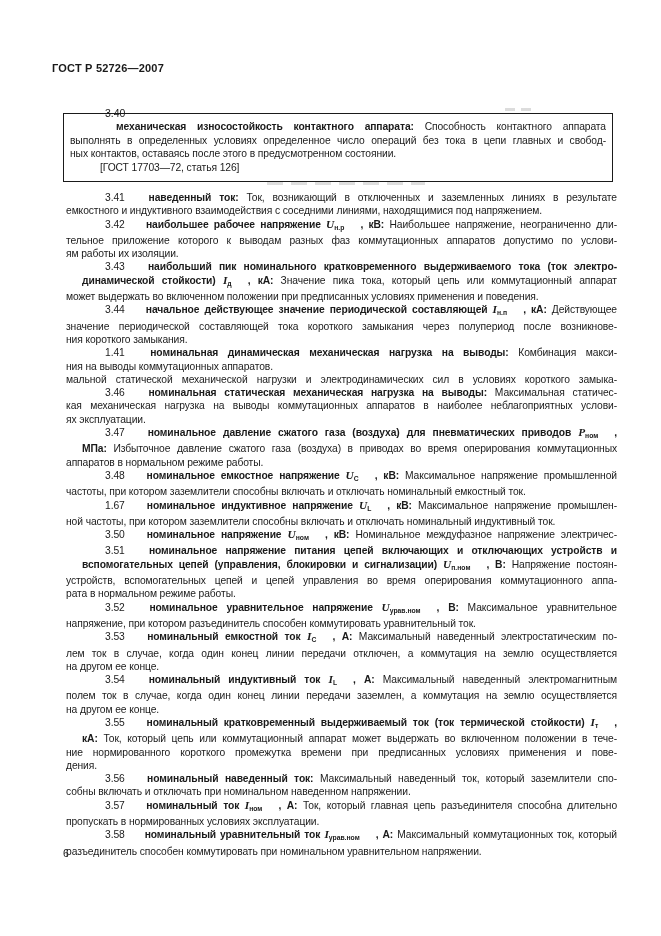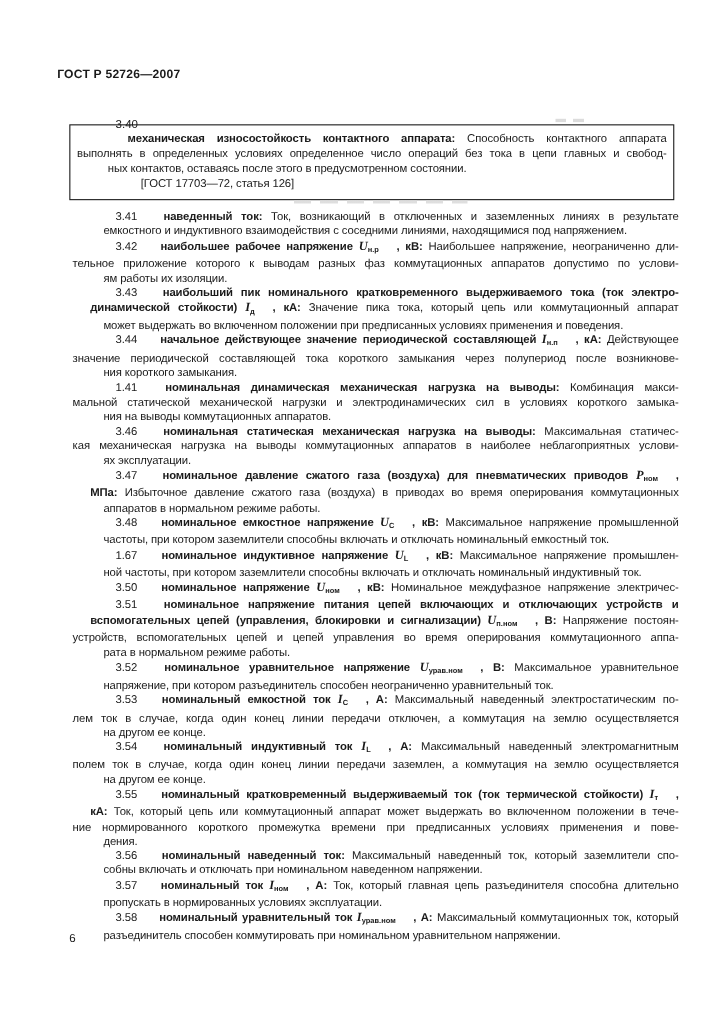--- a/index.html
+++ b/index.html
@@ -14,21 +14,21 @@
   }
   .header  { position: absolute; left: 52px; top: 62px; font-size: 11px; font-weight: bold; letter-spacing: .2px; }
   .secnum  { position: absolute; left: 105px; top: 91px; font-size: 10.5px; margin-top: 16px; }
   .defbox  { position: absolute; left: 63px; top: 113px; width: 550px; border: 1.5px solid #1a1a1a; padding: 6px 6px 7px 6px; }
   .bodytext{ position: absolute; left: 66px; top: 191px; width: 551px; }
   .tline {
     font-size: 10.3px; line-height: 13.3px; letter-spacing: -0.1px;
     text-align: justify; text-align-last: justify;
   }
   .defbox .tline { line-height: 13.5px; }
-  .tline.last  { text-align-last: left; margin-left: 28px; }
+  .tline.last  { text-align-last: left; }
   .tline.first { text-indent: 39px; }
   .defbox .tline.first { text-indent: 30px; }
   .seg-b { font-weight: bold; padding-left: 16px; }
   .seg-y { font-family: "Liberation Serif", serif; font-style: italic; font-weight: bold; font-size: 11.3px; letter-spacing: 0; }
   .seg-u { font-size: 6.8px; font-weight: bold; vertical-align: -2px; letter-spacing: 0; }
   .pagenum { position: absolute; left: 63px; top: 847px; font-size: 10.5px; }
   .artifact { position: absolute; height: 3px; opacity: .85; }
   .a1 { left: 505px; top: 108px; width: 32px;
         background: repeating-linear-gradient(90deg, #d6d6d6 0 10px, transparent 10px 16px); }
   .a2 { left: 267px; top: 182px; width: 158px;
@@ -57,39 +57,39 @@
     <div class="tline first"><span class="seg-r">3.42 </span><span class="seg-b">наибольшее рабочее напряжение </span><span class="seg-y">U</span><span class="seg-u">н.р</span><span class="seg-b">, кВ: </span><span class="seg-r">Наибольшее напряжение, неограниченно дли-</span></div>
     <div class="tline"><span class="seg-r">тельное приложение которого к выводам разных фаз коммутационных аппаратов допустимо по услови-</span></div>
     <div class="tline last"><span class="seg-r">ям работы их изоляции.</span></div>
     <div class="tline first"><span class="seg-r">3.43 </span><span class="seg-b">наибольший пик номинального кратковременного выдерживаемого тока (ток электро-</span></div>
     <div class="tline"><span class="seg-b">динамической стойкости) </span><span class="seg-y">I</span><span class="seg-u">д</span><span class="seg-b">, кА: </span><span class="seg-r">Значение пика тока, который цепь или коммутационный аппарат</span></div>
     <div class="tline last"><span class="seg-r">может выдержать во включенном положении при предписанных условиях применения и поведения.</span></div>
     <div class="tline first"><span class="seg-r">3.44 </span><span class="seg-b">начальное действующее значение периодической составляющей </span><span class="seg-y">I</span><span class="seg-u">н.п</span><span class="seg-b">, кА: </span><span class="seg-r">Действующее</span></div>
     <div class="tline"><span class="seg-r">значение периодической составляющей тока короткого замыкания через полупериод после возникнове-</span></div>
     <div class="tline last"><span class="seg-r">ния короткого замыкания.</span></div>
     <div class="tline first"><span class="seg-r">1.41 </span><span class="seg-b">номинальная динамическая механическая нагрузка на выводы: </span><span class="seg-r">Комбинация макси-</span></div>
+    <div class="tline last"><span class="seg-r">ния на выводы коммутационных аппаратов.</span></div>
     <div class="tline"><span class="seg-r">мальной статической механической нагрузки и электродинамических сил в условиях короткого замыка-</span></div>
-    <div class="tline last"><span class="seg-r">ния на выводы коммутационных аппаратов.</span></div>
     <div class="tline first"><span class="seg-r">3.46 </span><span class="seg-b">номинальная статическая механическая нагрузка на выводы: </span><span class="seg-r">Максимальная статичес-</span></div>
     <div class="tline"><span class="seg-r">кая механическая нагрузка на выводы коммутационных аппаратов в наиболее неблагоприятных услови-</span></div>
     <div class="tline last"><span class="seg-r">ях эксплуатации.</span></div>
     <div class="tline first"><span class="seg-r">3.47 </span><span class="seg-b">номинальное давление сжатого газа (воздуха) для пневматических приводов </span><span class="seg-y">P</span><span class="seg-u">ном</span><span class="seg-b">,</span></div>
     <div class="tline"><span class="seg-b">МПа: </span><span class="seg-r">Избыточное давление сжатого газа (воздуха) в приводах во время оперирования коммутационных</span></div>
     <div class="tline last"><span class="seg-r">аппаратов в нормальном режиме работы.</span></div>
     <div class="tline first"><span class="seg-r">3.48 </span><span class="seg-b">номинальное емкостное напряжение </span><span class="seg-y">U</span><span class="seg-u">C</span><span class="seg-b">, кВ: </span><span class="seg-r">Максимальное напряжение промышленной</span></div>
     <div class="tline last"><span class="seg-r">частоты, при котором заземлители способны включать и отключать номинальный емкостный ток.</span></div>
     <div class="tline first"><span class="seg-r">1.67 </span><span class="seg-b">номинальное индуктивное напряжение </span><span class="seg-y">U</span><span class="seg-u">L</span><span class="seg-b">, кВ: </span><span class="seg-r">Максимальное напряжение промышлен-</span></div>
     <div class="tline last"><span class="seg-r">ной частоты, при котором заземлители способны включать и отключать номинальный индуктивный ток.</span></div>
     <div class="tline first"><span class="seg-r">3.50 </span><span class="seg-b">номинальное напряжение </span><span class="seg-y">U</span><span class="seg-u">ном</span><span class="seg-b">, кВ: </span><span class="seg-r">Номинальное междуфазное напряжение электричес-</span></div>
     <div class="tline first"><span class="seg-r">3.51 </span><span class="seg-b">номинальное напряжение питания цепей включающих и отключающих устройств и</span></div>
     <div class="tline"><span class="seg-b">вспомогательных цепей (управления, блокировки и сигнализации) </span><span class="seg-y">U</span><span class="seg-u">п.ном</span><span class="seg-b">, В: </span><span class="seg-r">Напряжение постоян-</span></div>
     <div class="tline"><span class="seg-r">устройств, вспомогательных цепей и цепей управления во время оперирования коммутационного аппа-</span></div>
     <div class="tline last"><span class="seg-r">рата в нормальном режиме работы.</span></div>
     <div class="tline first"><span class="seg-r">3.52 </span><span class="seg-b">номинальное уравнительное напряжение </span><span class="seg-y">U</span><span class="seg-u">урав.ном</span><span class="seg-b">, В: </span><span class="seg-r">Максимальное уравнительное</span></div>
-    <div class="tline last"><span class="seg-r">напряжение, при котором разъединитель способен неограниченно уравнительный ток.</span></div>
+    <div class="tline last"><span class="seg-r">напряжение, при котором разъединитель способен коммутировать уравнительный ток.</span></div>
     <div class="tline first"><span class="seg-r">3.53 </span><span class="seg-b">номинальный емкостной ток </span><span class="seg-y">I</span><span class="seg-u">C</span><span class="seg-b">, А: </span><span class="seg-r">Максимальный наведенный электростатическим по-</span></div>
     <div class="tline"><span class="seg-r">лем ток в случае, когда один конец линии передачи отключен, а коммутация на землю осуществляется</span></div>
     <div class="tline last"><span class="seg-r">на другом ее конце.</span></div>
     <div class="tline first"><span class="seg-r">3.54 </span><span class="seg-b">номинальный индуктивный ток </span><span class="seg-y">I</span><span class="seg-u">L</span><span class="seg-b">, А: </span><span class="seg-r">Максимальный наведенный электромагнитным</span></div>
     <div class="tline"><span class="seg-r">полем ток в случае, когда один конец линии передачи заземлен, а коммутация на землю осуществляется</span></div>
     <div class="tline last"><span class="seg-r">на другом ее конце.</span></div>
     <div class="tline first"><span class="seg-r">3.55 </span><span class="seg-b">номинальный кратковременный выдерживаемый ток (ток термической стойкости) </span><span class="seg-y">I</span><span class="seg-u">т</span><span class="seg-b">,</span></div>
     <div class="tline"><span class="seg-b">кА: </span><span class="seg-r">Ток, который цепь или коммутационный аппарат может выдержать во включенном положении в тече-</span></div>
     <div class="tline"><span class="seg-r">ние нормированного короткого промежутка времени при предписанных условиях применения и пове-</span></div>
     <div class="tline last"><span class="seg-r">дения.</span></div>

